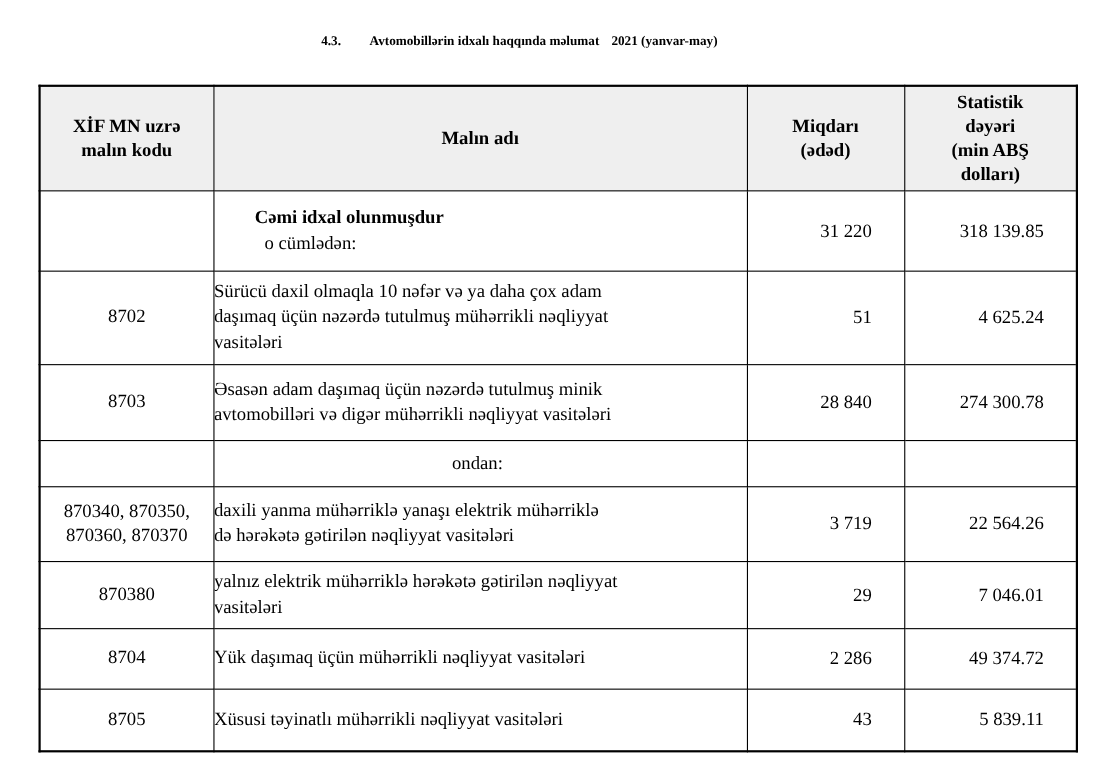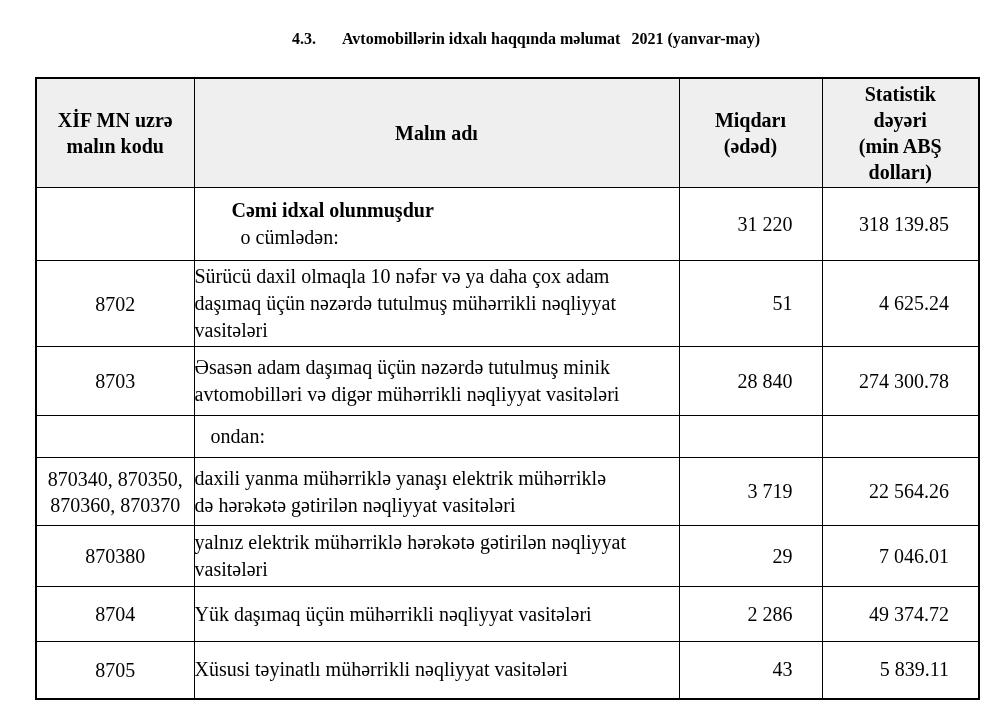--- a/index.html
+++ b/index.html
@@ -15,21 +15,21 @@
   }
   .page {
     position: relative;
     width: 1008px;
     height: 708px;
   }
   .doc-title {
     position: absolute;
     left: 292px;
     top: 30px;
-    font-size: 16px;
+    font-size: 12px;
     font-weight: bold;
     white-space: nowrap;
   }
   .doc-title .title-number { margin-right: 26px; }
   .doc-title .title-period { margin-left: 11px; }
 
   table.import-table {
     position: absolute;
     left: 35px;
     top: 77px;
@@ -39,21 +39,21 @@
     border: 2px solid #000;
   }
   col.col-code  { width: 158px; }
   col.col-name  { width: 485px; }
   col.col-qty   { width: 143px; }
   col.col-value { width: 157px; }
 
   th, td {
     border: 1px solid #000;
     vertical-align: middle;
-    font-size: 20px;
+    font-size: 17px;
     padding: 2px 0;
     overflow: hidden;
   }
   thead tr { height: 95px; }
   th {
     font-weight: bold;
     text-align: center;
     white-space: pre-line;
     background: #efefef;
     line-height: 1.3;
@@ -88,21 +88,21 @@
   }
   td.qty-cell, td.value-cell {
     text-align: right;
     padding-right: 29px;
     white-space: nowrap;
   }
 
   tr.variant-total .name-main { font-weight: bold; padding-left: 37px; }
   tr.variant-total td.qty-cell,
   tr.variant-total td.value-cell { font-weight: normal; }
-  tr.variant-group-label td.name-cell .name-main { padding-left: 16px; text-align: left; }
+  tr.variant-group-label td.name-cell .name-main { padding-left: 5px; text-align: center; }
   tr.variant-indent .name-main { }
 </style>
 </head>
 <body>
 
 <div class="page">
 
   <div class="doc-title">
     <span class="title-number">4.3.</span><span class="title-text">Avtomobillərin idxalı haqqında məlumat</span><span class="title-period">2021 (yanvar-may)</span>
   </div>

